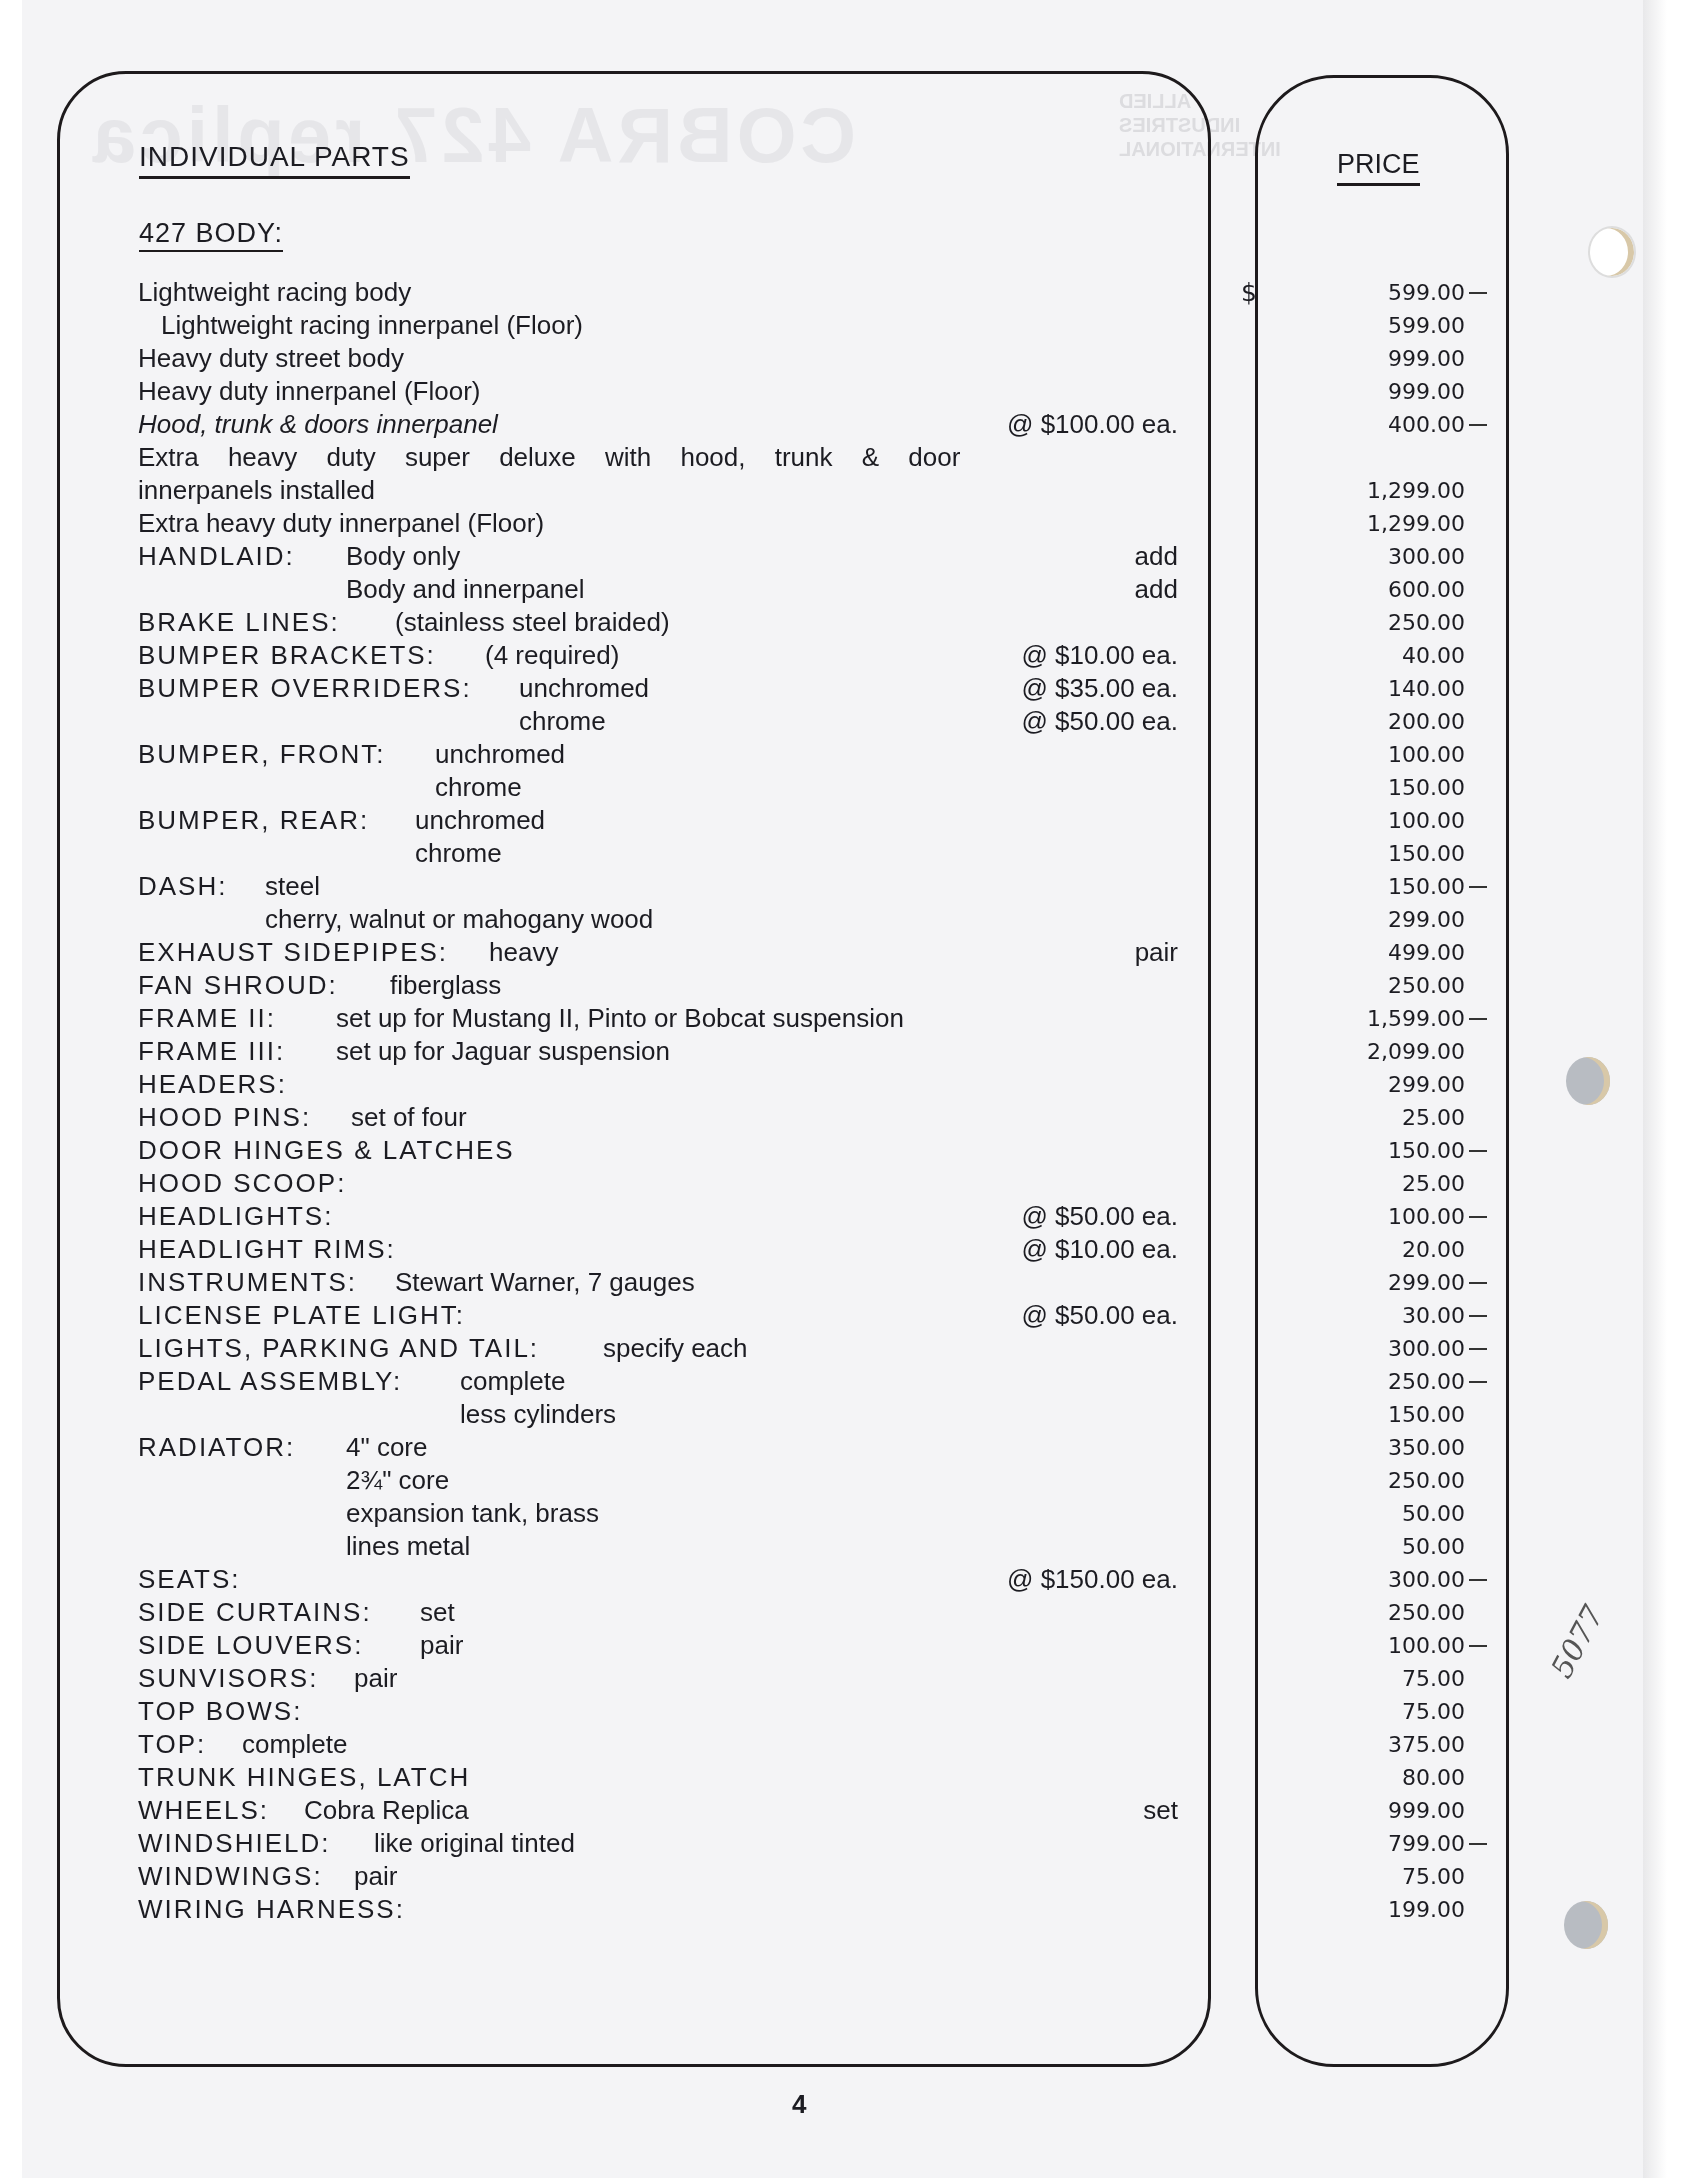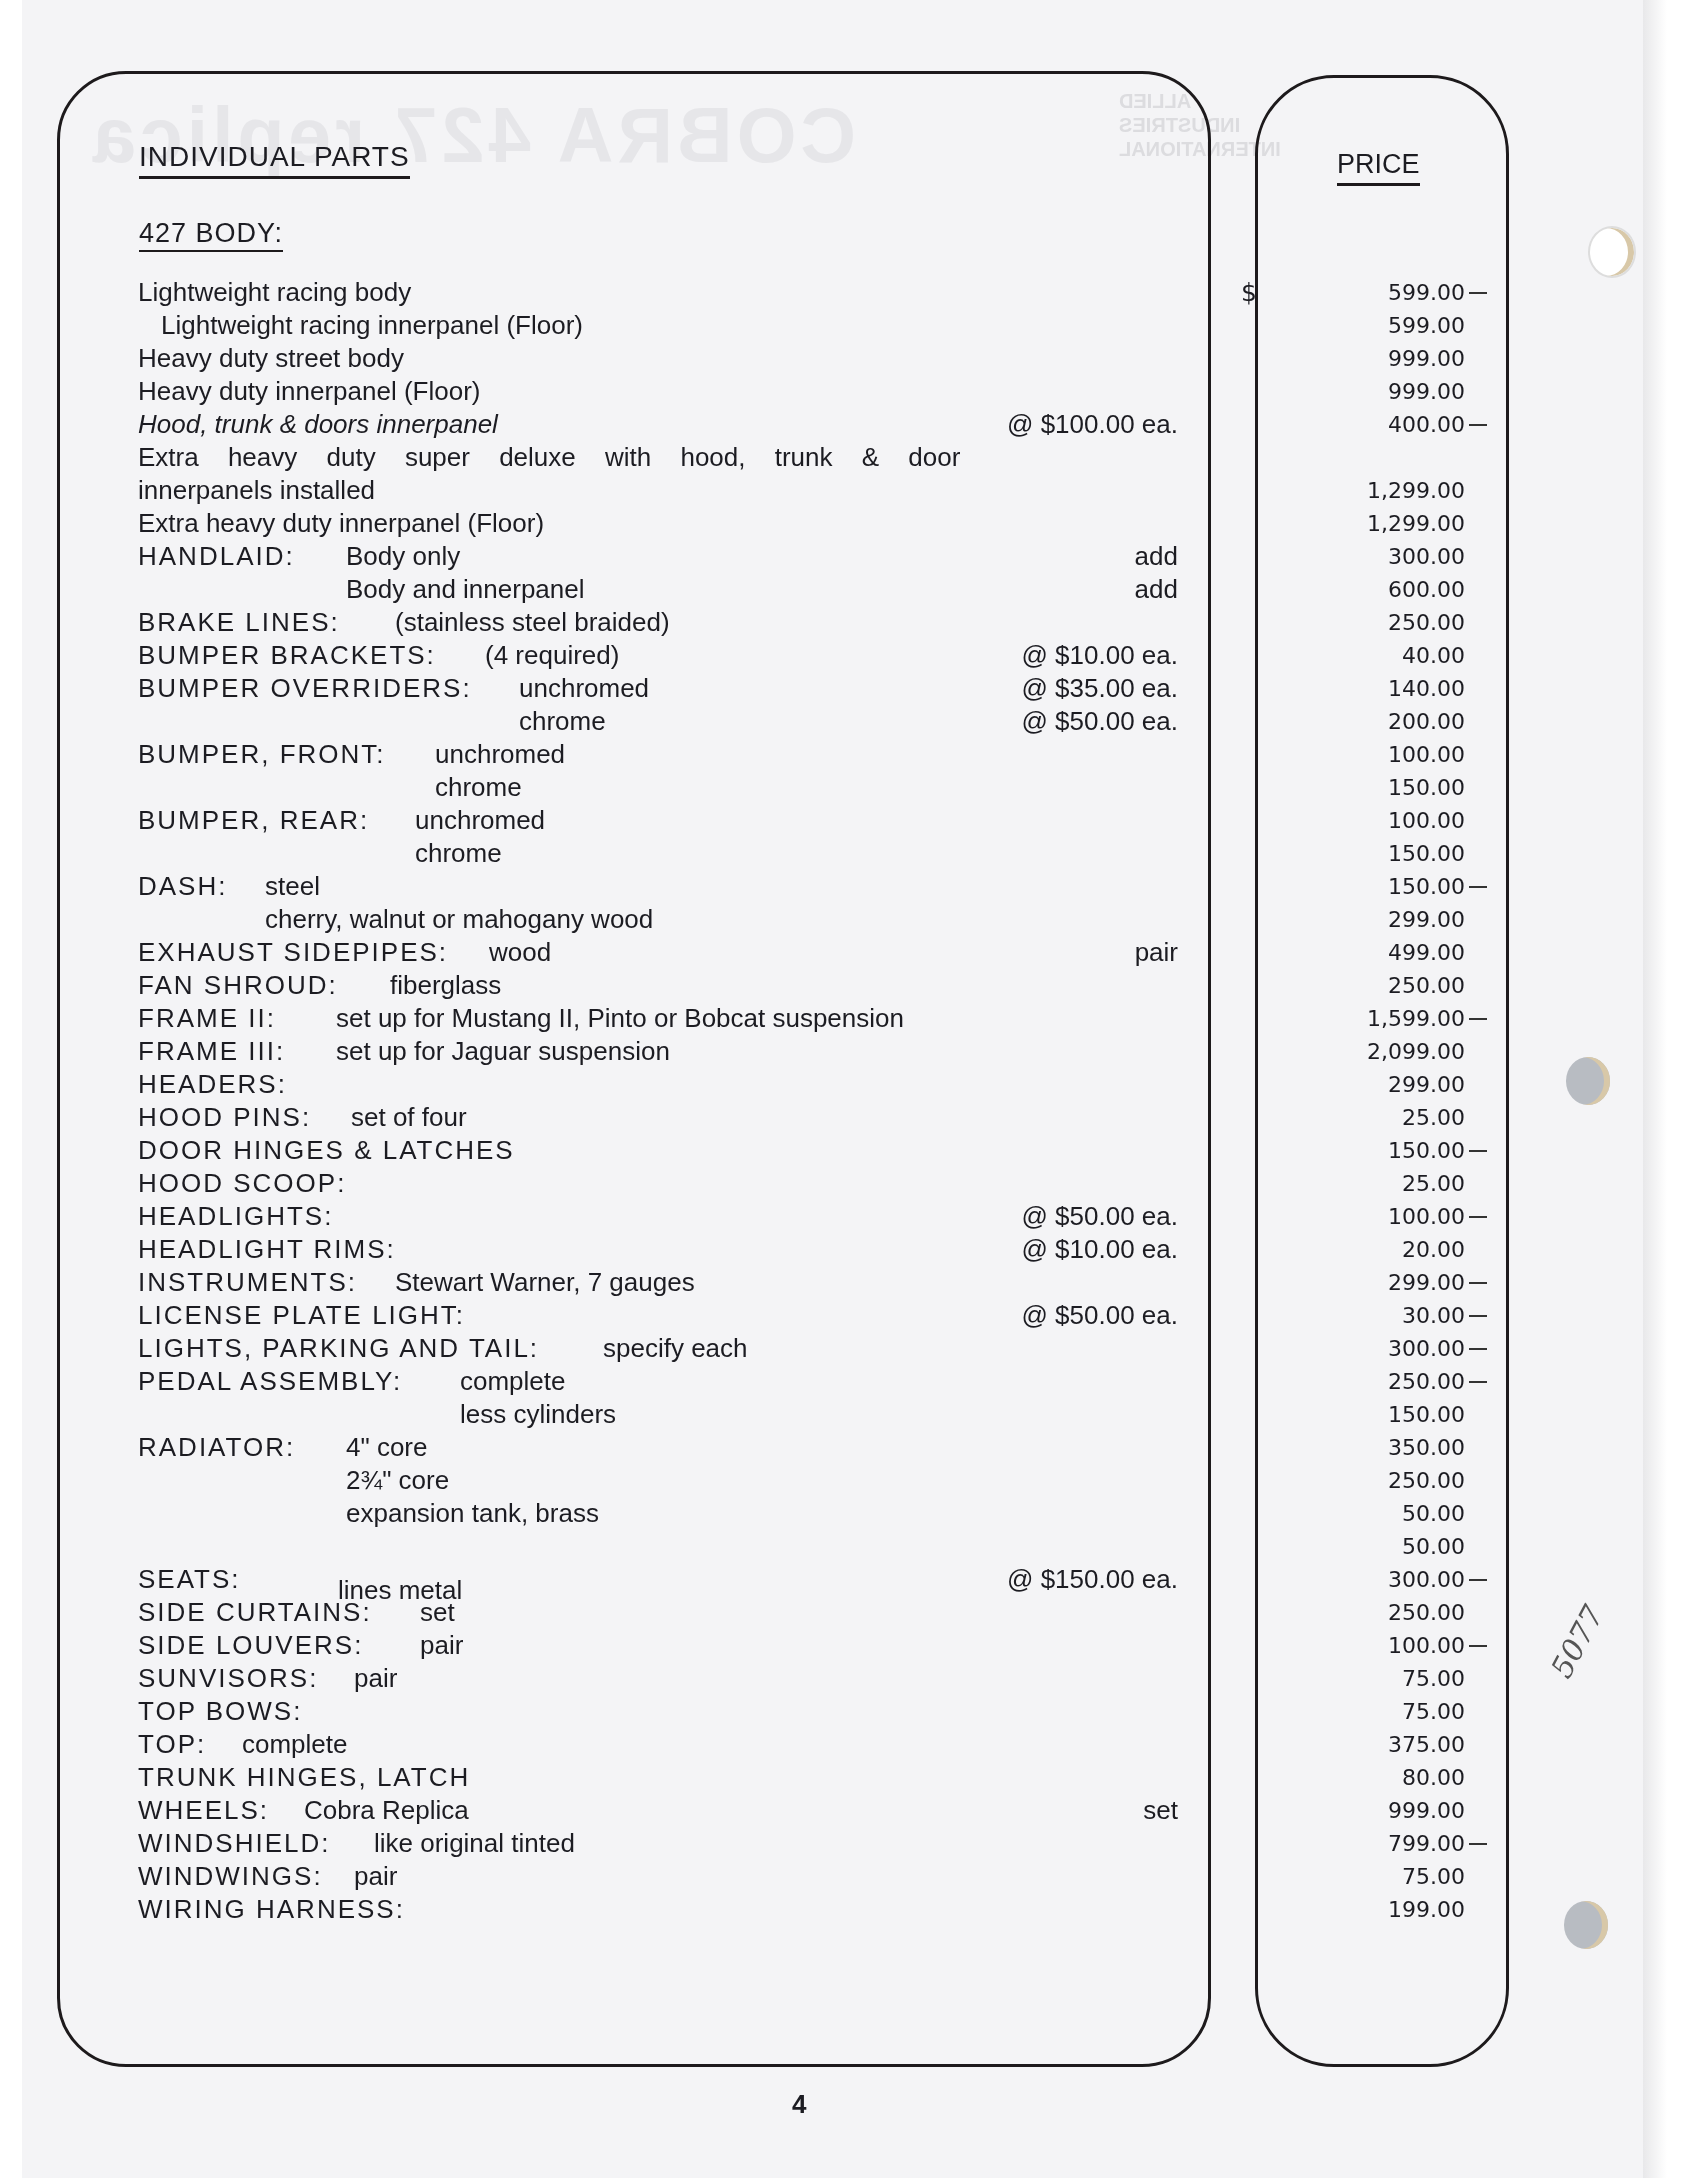--- a/index.html
+++ b/index.html
@@ -168,21 +168,21 @@
       <span class="cat">DASH:</span>
       <span class="desc" style="left: 127px;">steel</span>
       <span class="price">150.00<span class="tick"></span></span>
     </div>
     <div class="row">
       <span class="desc" style="left: 127px;">cherry, walnut or mahogany wood</span>
       <span class="price">299.00</span>
     </div>
     <div class="row">
       <span class="cat">EXHAUST SIDEPIPES:</span>
-      <span class="desc" style="left: 351px;">wood</span>
+      <span class="desc" style="left: 351px;">heavy</span>
       <span class="unit">pair</span>
       <span class="price">499.00</span>
     </div>
     <div class="row">
       <span class="cat">FAN SHROUD:</span>
       <span class="desc" style="left: 252px;">fiberglass</span>
       <span class="price">250.00</span>
     </div>
     <div class="row">
       <span class="cat">FRAME II:</span>
@@ -252,21 +252,21 @@
     </div>
     <div class="row">
       <span class="desc" style="left: 208px;">2¾" core</span>
       <span class="price">250.00</span>
     </div>
     <div class="row">
       <span class="desc" style="left: 208px;">expansion tank, brass</span>
       <span class="price">50.00</span>
     </div>
     <div class="row">
-      <span class="desc" style="left: 200px; margin-top: 44px;">lines metal</span>
+      <span class="desc" style="left: 208px;">lines metal</span>
       <span class="price">50.00</span>
     </div>
     <div class="row">
       <span class="cat">SEATS:</span>
       <span class="unit">@ $150.00 ea.</span>
       <span class="price">300.00<span class="tick"></span></span>
     </div>
     <div class="row">
       <span class="cat">SIDE CURTAINS:</span>
       <span class="desc" style="left: 282px;">set</span>

